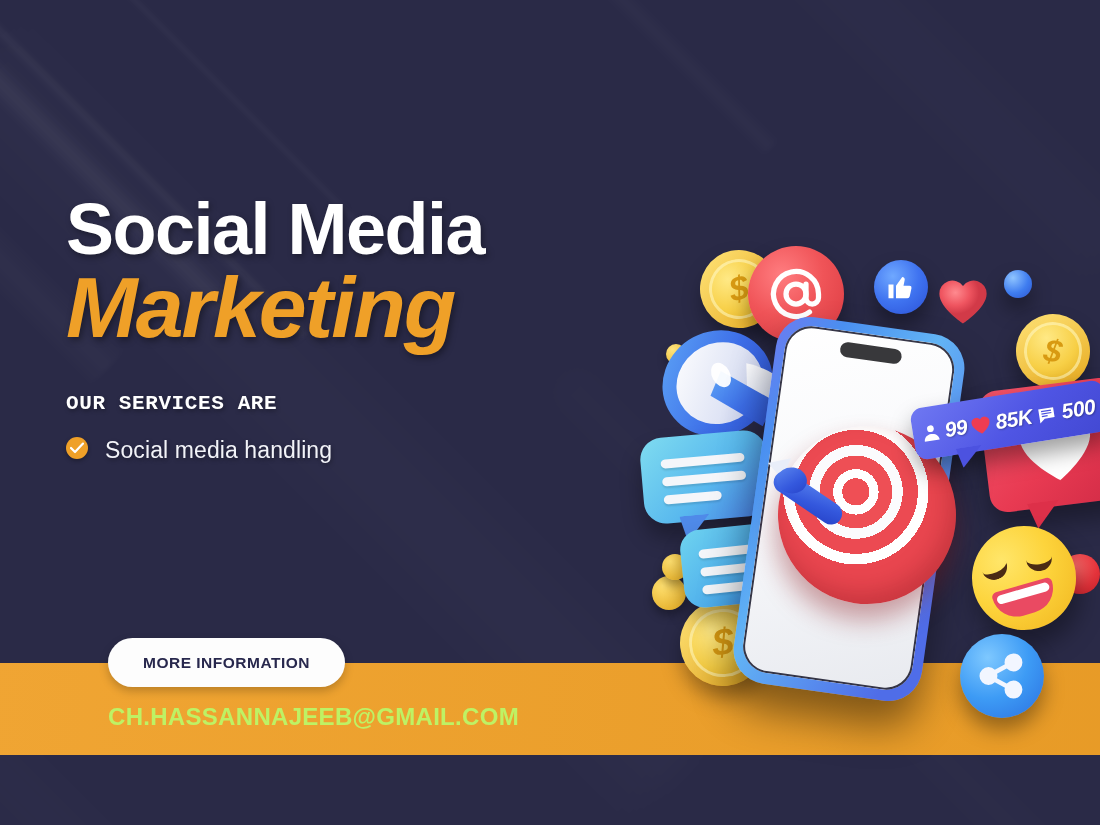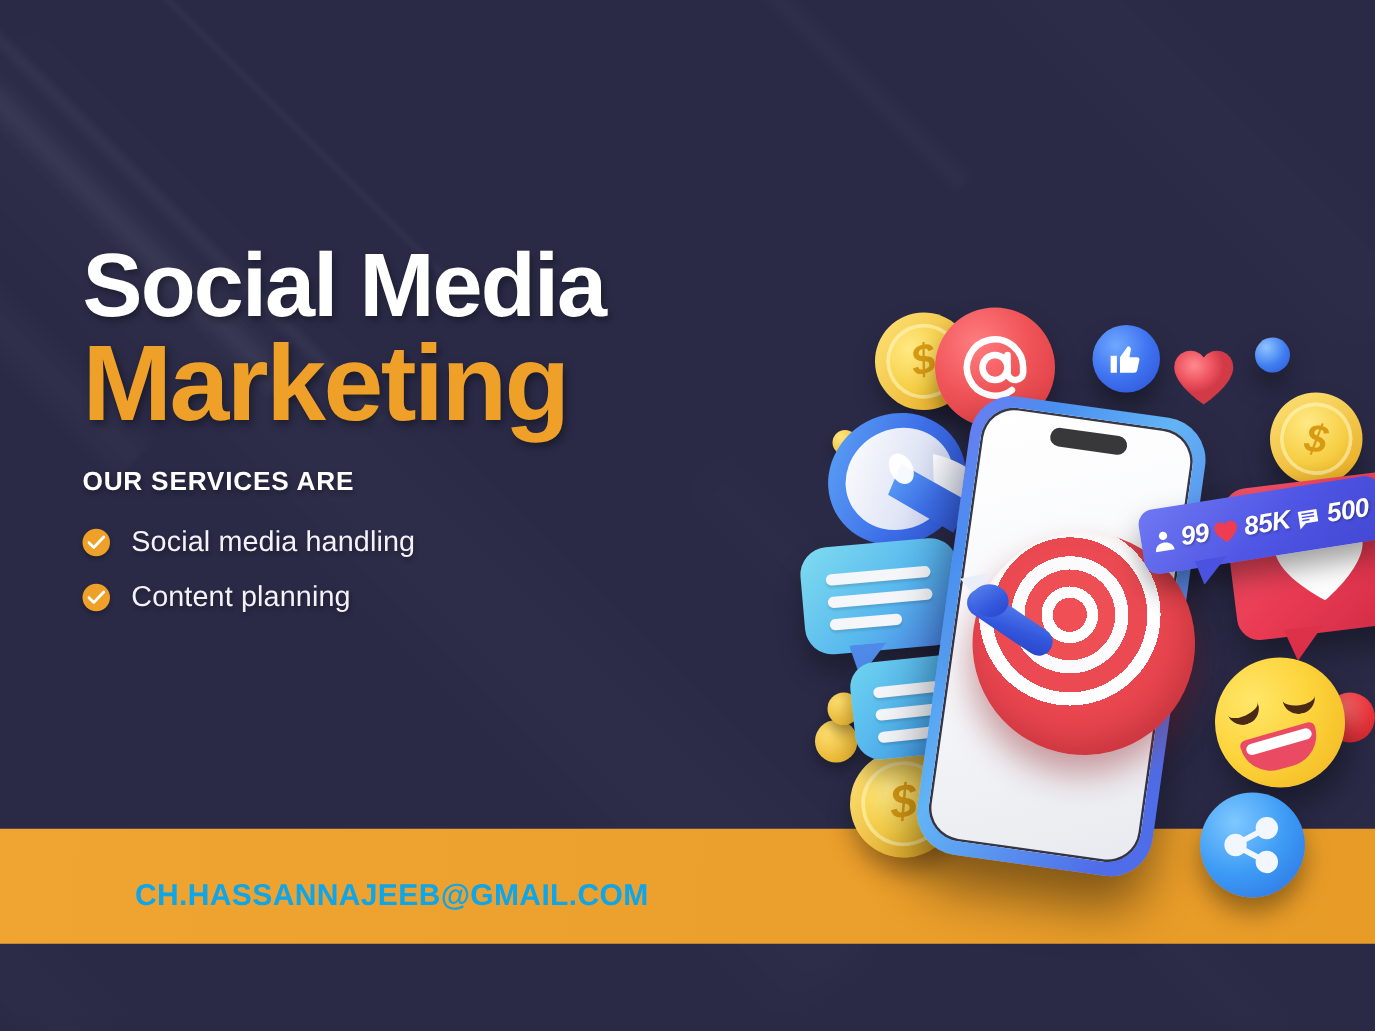--- a/index.html
+++ b/index.html
@@ -42,32 +42,32 @@
   }
 
   
   .copy { position:absolute; left:66px; top:196px; width:610px; z-index:30; }
   .h1 {
     font-size:72px; line-height:.92; font-weight:bold;
     color:#ffffff; letter-spacing:-1.5px;
     text-shadow:2px 3px 6px rgba(0,0,0,.35);
   }
   .h2 {
-    font-size:86px; line-height:1.0; font-weight:bold; 
+    font-size:86px; line-height:1.0; font-weight:bold; font-style:italic;
     color:#efa028; letter-spacing:-2px; margin-top:2px;
     text-shadow:2px 3px 7px rgba(0,0,0,.4);
   }
   .sub {
-    margin-top:24px; font-size:21px; font-weight:bold; color:#fff;
-    letter-spacing:.6px; text-shadow:1px 2px 4px rgba(0,0,0,.35);
+    margin-top:42px; font-size:21px; font-weight:bold; color:#fff;
+    letter-spacing:.6px; text-shadow:1px 2px 4px rgba(0,0,0,.35);font-family:Liberation Mono, monospace;
   }
 
   .svc-list { margin-top:22px; list-style:none; }
   .svc {
-    display:flex; align-items:center; gap:17px; margin-bottom:17px;
+    display:flex; align-items:flex-start; gap:17px; margin-bottom:17px;
   }
   .tick {
     width:22px; height:22px; flex:0 0 22px; border-radius:50%;
     background:#efa028; position:relative;
     box-shadow:0 2px 4px rgba(0,0,0,.3);
   }
   .tick svg { position:absolute; left:4px; top:5px; }
   .svc-label {
     font-size:23px; color:#f2f3f8; letter-spacing:.1px;
     text-shadow:1px 2px 4px rgba(0,0,0,.35);
@@ -76,21 +76,21 @@
   .cta {
     position:absolute; left:108px; top:638px; width:237px; height:49px;
     background:#fdfdfd; border-radius:26px;
     display:flex; align-items:center; justify-content:center;
     color:#28284d; font-size:15.5px; font-weight:bold; letter-spacing:.5px;
     box-shadow:0 4px 10px rgba(0,0,0,.22);
     z-index:40; cursor:pointer; border:none;
   }
   .email {
     position:absolute; left:108px; top:703px;
-    font-size:24px; font-weight:bold; color:#0ea5e9; letter-spacing:.3px;
+    font-size:24px; font-weight:bold; color:#bef264; letter-spacing:.3px;
     z-index:40;
   }
 
   
   .art { position:absolute; left:636px; top:236px; width:464px; height:470px; z-index:20; }
   .art > * { position:absolute; }
 
   
   .phone {
     left:118px; top:88px; width:190px; height:370px;
@@ -412,26 +412,19 @@
 
     <ul class="svc-list">
       <li class="svc">
         <span class="tick">
           <svg width="14" height="12" viewBox="0 0 14 12">
               <path d="M1 6 L5 10 L13 1.6" stroke="#fff" stroke-width="2.2" fill="none" stroke-linecap="round" stroke-linejoin="round"></path>
             </svg>
         </span>
         <span class="svc-label">Social media handling</span>
       </li>
-      <li class="svc">
-        <span class="tick">
-          <svg width="14" height="12" viewBox="0 0 14 12">
-              <path d="M1 6 L5 10 L13 1.6" stroke="#fff" stroke-width="2.2" fill="none" stroke-linecap="round" stroke-linejoin="round"></path>
-            </svg>
-        </span>
-        <span class="svc-label">Content planning</span>
-      </li>
     </ul>
   </div>
 
+  <div class="cta">MORE INFORMATION</div>
   <div class="email">CH.HASSANNAJEEB@GMAIL.COM</div>
 
 </div>
 
 </body></html>

